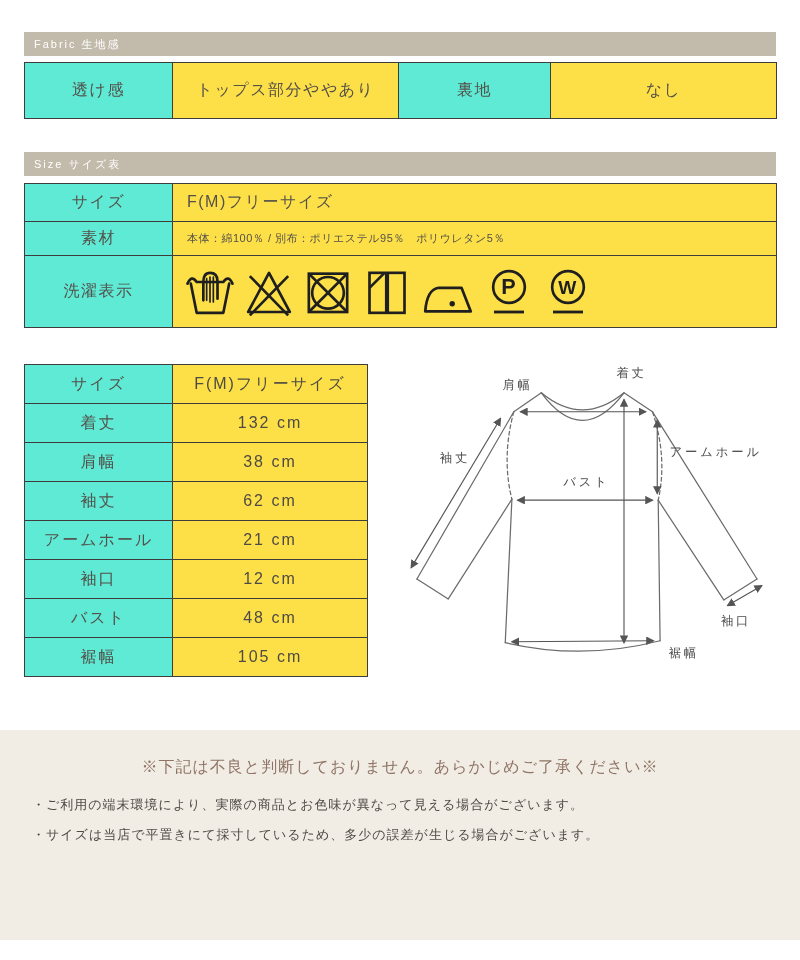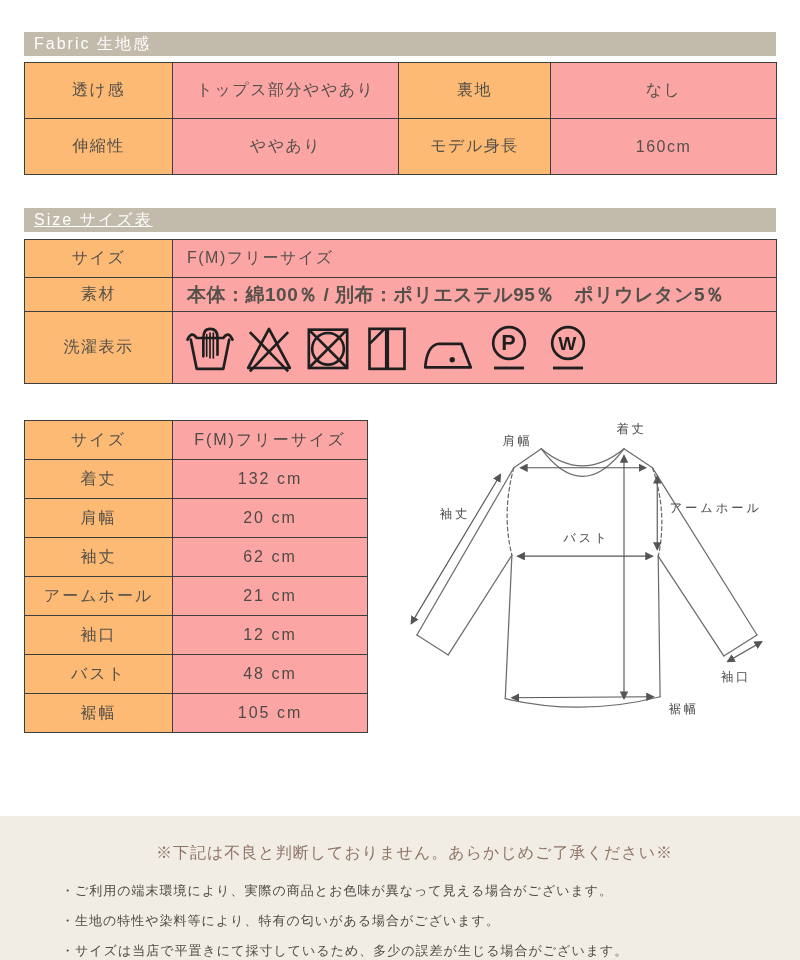--- a/index.html
+++ b/index.html
@@ -1,55 +1,55 @@
 <!DOCTYPE html>
 <html><head>
 <meta charset="utf-8">
 <style>
   * { margin:0; padding:0; box-sizing:border-box; }
   html,body { width:800px; height:960px; background:#ffffff; overflow:hidden;
     font-family:"Liberation Sans", sans-serif; color:#54504a; }
   .content { padding:0 24px; }
 
   .section-bar { margin-top:32px; height:24px; line-height:24px;
-    background:#c2baab; color:#ffffff; font-size:16px; letter-spacing:2px;
+    background:#c2baab; color:#ffffff; font-size:11px; letter-spacing:2px;
     padding-left:10px; }
-  .section-bar.size { margin-top:33px;text-decoration:underline; }
+  .section-bar.size { margin-top:33px; }
 
   table { border-collapse:collapse; table-layout:fixed; width:752px; }
   td { border:1.5px solid #3d3d3d; font-size:16px; letter-spacing:1.5px;
     text-align:center; vertical-align:middle; }
-  td.lbl { background:#fdba74; }
-  td.val { background:#fca5a5; }
+  td.lbl { background:#5eead4; }
+  td.val { background:#fde047; }
 
   .fabric-table { margin-top:6px; }
   .fabric-table td { height:56px; }
 
   .size-table { margin-top:7px; }
   .size-table tr.r1 td { height:38px; }
   .size-table tr.r2 td { height:34px; }
   .size-table tr.r3 td { height:72px;margin-left:44px; }
   .size-table td.left { text-align:left; padding-left:14px; }
-  .size-table tr.r2 td.left { font-size:19px; letter-spacing:0.5px;font-weight:bold; }
+  .size-table tr.r2 td.left { font-size:11px; letter-spacing:0.5px; }
 
   .care-cell { text-align:left; padding-left:12px; }
   .care-row { display:flex; align-items:center; gap:9px; }
   .care-row svg { display:block; }
 
   .measure-wrap { display:flex; margin-top:36px; align-items:flex-start; }
   .measure-table { width:343px; }
   .measure-table td { height:39px; }
   .measure-table td.lbl { width:148px; letter-spacing:2px; }
   .measure-table td.val { letter-spacing:2px; color:#4e4a45; }
 
   .garment-svg { margin-left:28px; margin-top:-12px; }
   .garment-svg text { font-family:"Liberation Sans", sans-serif; font-size:13px;
     fill:#4c4c4c; letter-spacing:3px; }
 
-  .notes { margin-top:68px; height:154px; background:#f1ede5; padding-top:27px;padding-left:29px; }
+  .notes { margin-top:38px; height:210px; background:#f1ede5; padding-top:27px; }
   .notes-heading { text-align:center; font-size:16px; letter-spacing:1px;
     color:#8f7466; }
   .notes-list { margin-top:12px; padding-left:32px; }
   .notes-list p { font-size:13px; letter-spacing:1px; line-height:30px;
     color:#4e4a44; }
 </style>
 </head>
 <body>
 
 <div class="content">
@@ -63,26 +63,20 @@
         <col style="width:152px">
         <col style="width:226px">
       </colgroup>
     <tbody>
         <tr>
       <td class="lbl">透け感</td>
       <td class="val">トップス部分ややあり</td>
       <td class="lbl">裏地</td>
       <td class="val">なし</td>
     </tr>
-    <tr>
-      <td class="lbl">伸縮性</td>
-      <td class="val">ややあり</td>
-      <td class="lbl">モデル身長</td>
-      <td class="val">160cm</td>
-    </tr>
   </tbody>
     </table>
 
   <div class="section-bar size">Size サイズ表</div>
 
   <table class="size-table">
     <colgroup>
         <col style="width:148px">
         <col style="width:604px">
       </colgroup>
@@ -166,21 +160,21 @@
           <tr>
         <td class="lbl">サイズ</td>
         <td class="val">F(M)フリーサイズ</td>
       </tr>
       <tr>
         <td class="lbl">着丈</td>
         <td class="val">132 cm</td>
       </tr>
       <tr>
         <td class="lbl">肩幅</td>
-        <td class="val">20 cm</td>
+        <td class="val">38 cm</td>
       </tr>
       <tr>
         <td class="lbl">袖丈</td>
         <td class="val">62 cm</td>
       </tr>
       <tr>
         <td class="lbl">アームホール</td>
         <td class="val">21 cm</td>
       </tr>
       <tr>
@@ -242,16 +236,15 @@
       <text x="287" y="312">裾幅</text>
     </svg>
   </div>
 
 </div>
 
 <div class="notes">
   <div class="notes-heading">※下記は不良と判断しておりません。あらかじめご了承ください※</div>
   <div class="notes-list">
     <p>・ご利用の端末環境により、実際の商品とお色味が異なって見える場合がございます。</p>
-    <p>・生地の特性や染料等により、特有の匂いがある場合がございます。</p>
     <p>・サイズは当店で平置きにて採寸しているため、多少の誤差が生じる場合がございます。</p>
   </div>
 </div>
 
 </body></html>

